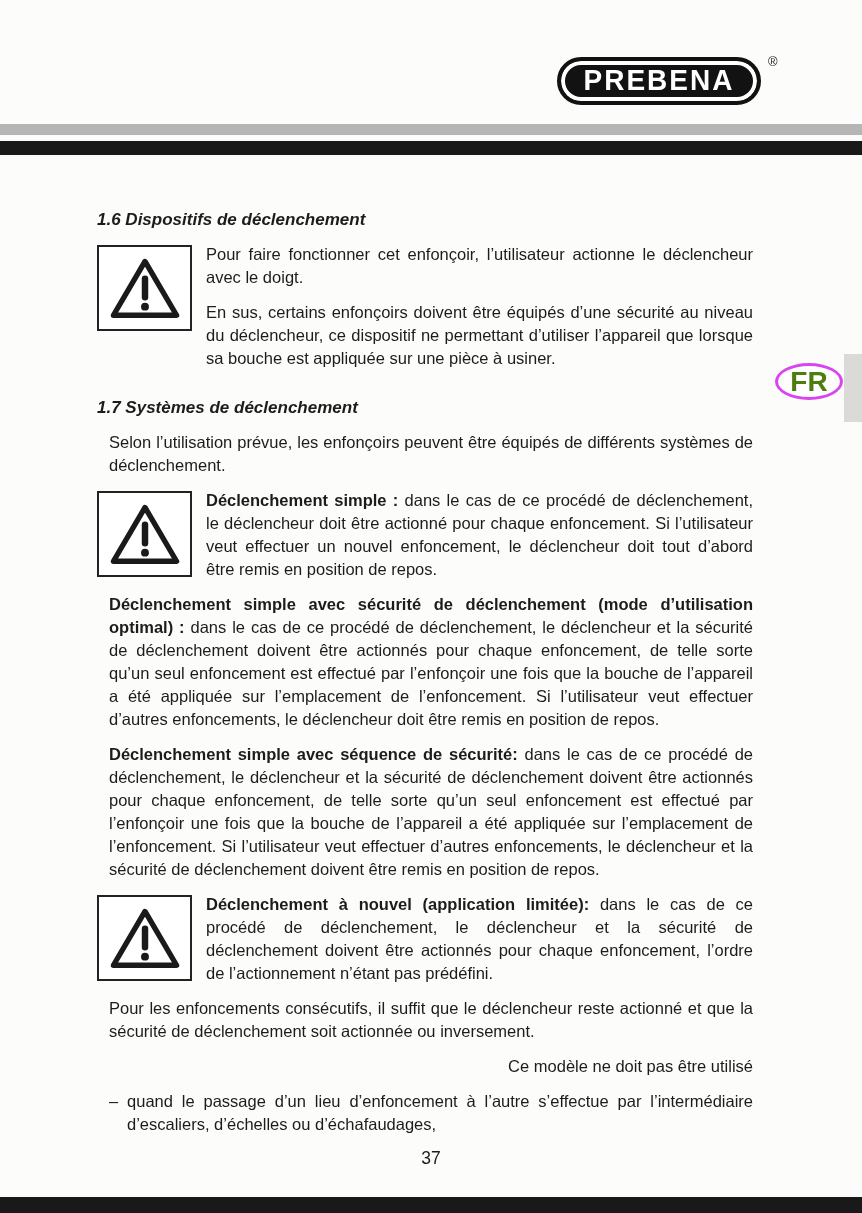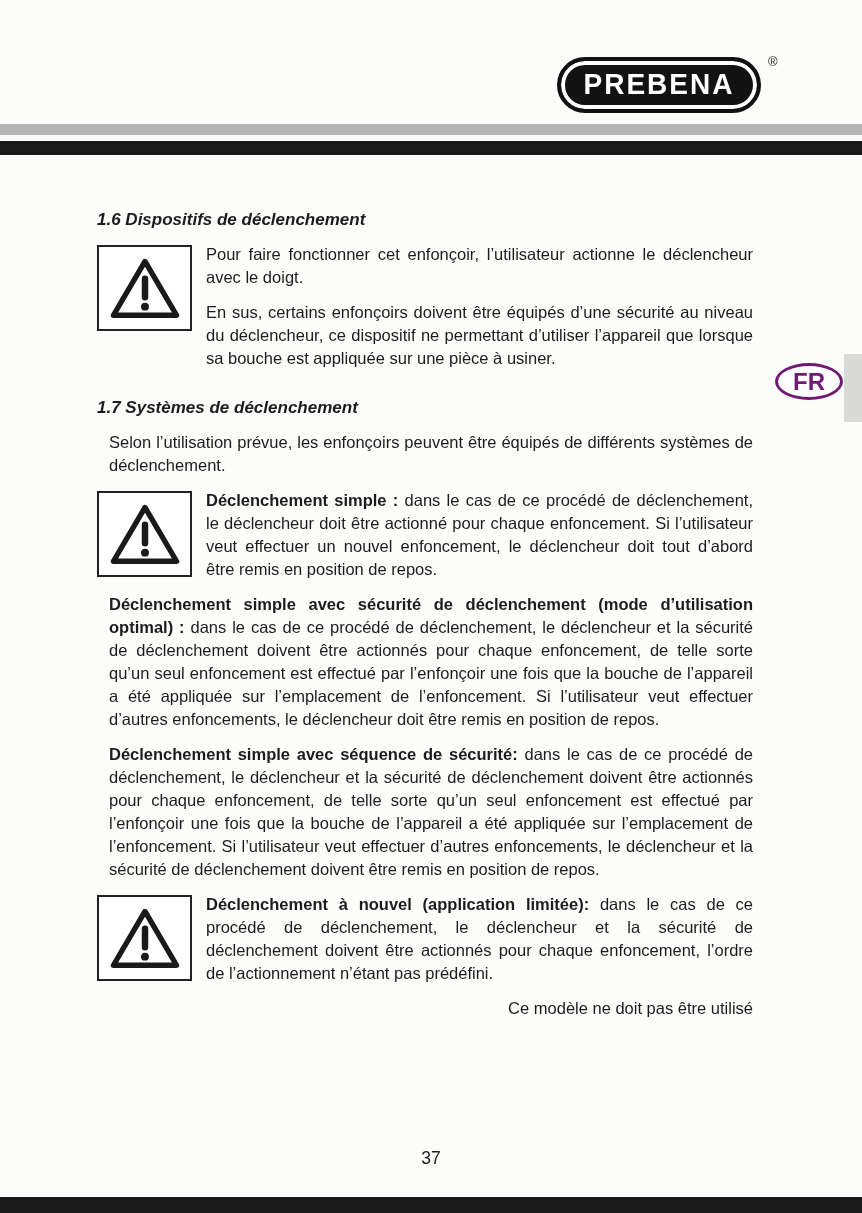--- a/index.html
+++ b/index.html
@@ -14,45 +14,45 @@
     position: absolute; inset: 0;
     background: var(--page-bg, #fcfcfa);
   }
   
   .top-gray-bar  { position: absolute; left: 0; top: 124px; width: 862px; height: 11px; background: var(--bar-gray, #b5b5b5); }
   .top-black-bar { position: absolute; left: 0; top: 141px; width: 862px; height: 14px; background: var(--bar-black, #191919); }
   .bottom-black-bar { position: absolute; left: 0; bottom: 0; width: 862px; height: 16px; background: var(--bar-black, #191919); }
 
   
   .logo {
-    position: absolute; left: 557px; top: 57px; width: 204px; height: 56px;
+    position: absolute; left: 557px; top: 57px; width: 204px; height: 48px;
     background: var(--logo-black, #121212);
     border: 4px solid var(--logo-black, #121212);
     box-shadow: inset 0 0 0 4px #ffffff;
     border-radius: 34px;
     display: flex; align-items: center; justify-content: center;
     box-sizing: border-box;
   }
   .logo-text {
     color: #ffffff; font-weight: bold; font-size: 28px; letter-spacing: 2px;
     transform: scaleY(1.05);
   }
   .logo-reg { position: absolute; left: 768px; top: 54px; font-size: 13px; color: #222; }
 
   
   .fr-tab {
     position: absolute; right: 0; top: 354px; width: 18px; height: 68px;
     background: var(--badge-tab-gray, #dadad8);
   }
   .fr-badge {
     position: absolute; left: 775px; top: 363px; width: 68px; height: 37px;
-    background: #ffffff; border: 3px solid #701a75; border-radius: 50%;
+    background: #ffffff; border: 3px solid #d946ef; border-radius: 50%;
     display: flex; align-items: center; justify-content: center;
     box-sizing: border-box;
-    font-weight: bold; font-size: 24px; color: #701a75;
+    font-weight: bold; font-size: 28px; color: #4d7c0f;
   }
 
   
   .content {
     position: absolute; left: 97px; top: 208px; width: 668px;
     color: var(--text, #1c1c1c);
     font-size: 16.5px; line-height: 23px;
     hyphens: auto;
   }
   .content h2 { font-size: 17px; line-height: 23px; margin: 0 0 11px 0; font-weight: bold; font-style: italic; }
@@ -135,21 +135,23 @@
 
       <div class="flow">
         <div class="icon-box icon-c">
           <svg width="72" height="66" viewBox="0 0 100 92" aria-hidden="true">
             <polygon points="50,9 94,84 6,84" fill="none" stroke="#1a1a1a" stroke-width="7.5" stroke-linejoin="round"></polygon>
             <line x1="50" y1="33" x2="50" y2="59" stroke="#1a1a1a" stroke-width="9" stroke-linecap="round"></line>
             <circle cx="50" cy="72" r="5.5" fill="#1a1a1a"></circle>
           </svg>
         </div>
         <p><strong>Déclenchement à nouvel (application limitée):</strong><span> dans le cas de ce procédé de déclenchement, le déclencheur et la sécurité de déclenchement doivent être actionnés pour chaque enfoncement, l’ordre de l’actionnement n’étant pas prédéfini.</span></p>
+        <p class="clear">Pour les enfoncements consécutifs, il suffit que le déclencheur reste actionné et que la sécurité de déclenchement soit actionnée ou inversement.</p>
         <p class="left">Ce modèle ne doit pas être utilisé</p>
+        <p class="hang">– quand le passage d’un lieu d’enfoncement à l’autre s’effectue par l’intermédiaire d’escaliers, d’échelles ou d’échafaudages,</p>
       </div>
     </section>
 
   </div>
 
   <div class="page-number">37</div>
   <div class="bottom-black-bar"></div>
 
 </div>
 

